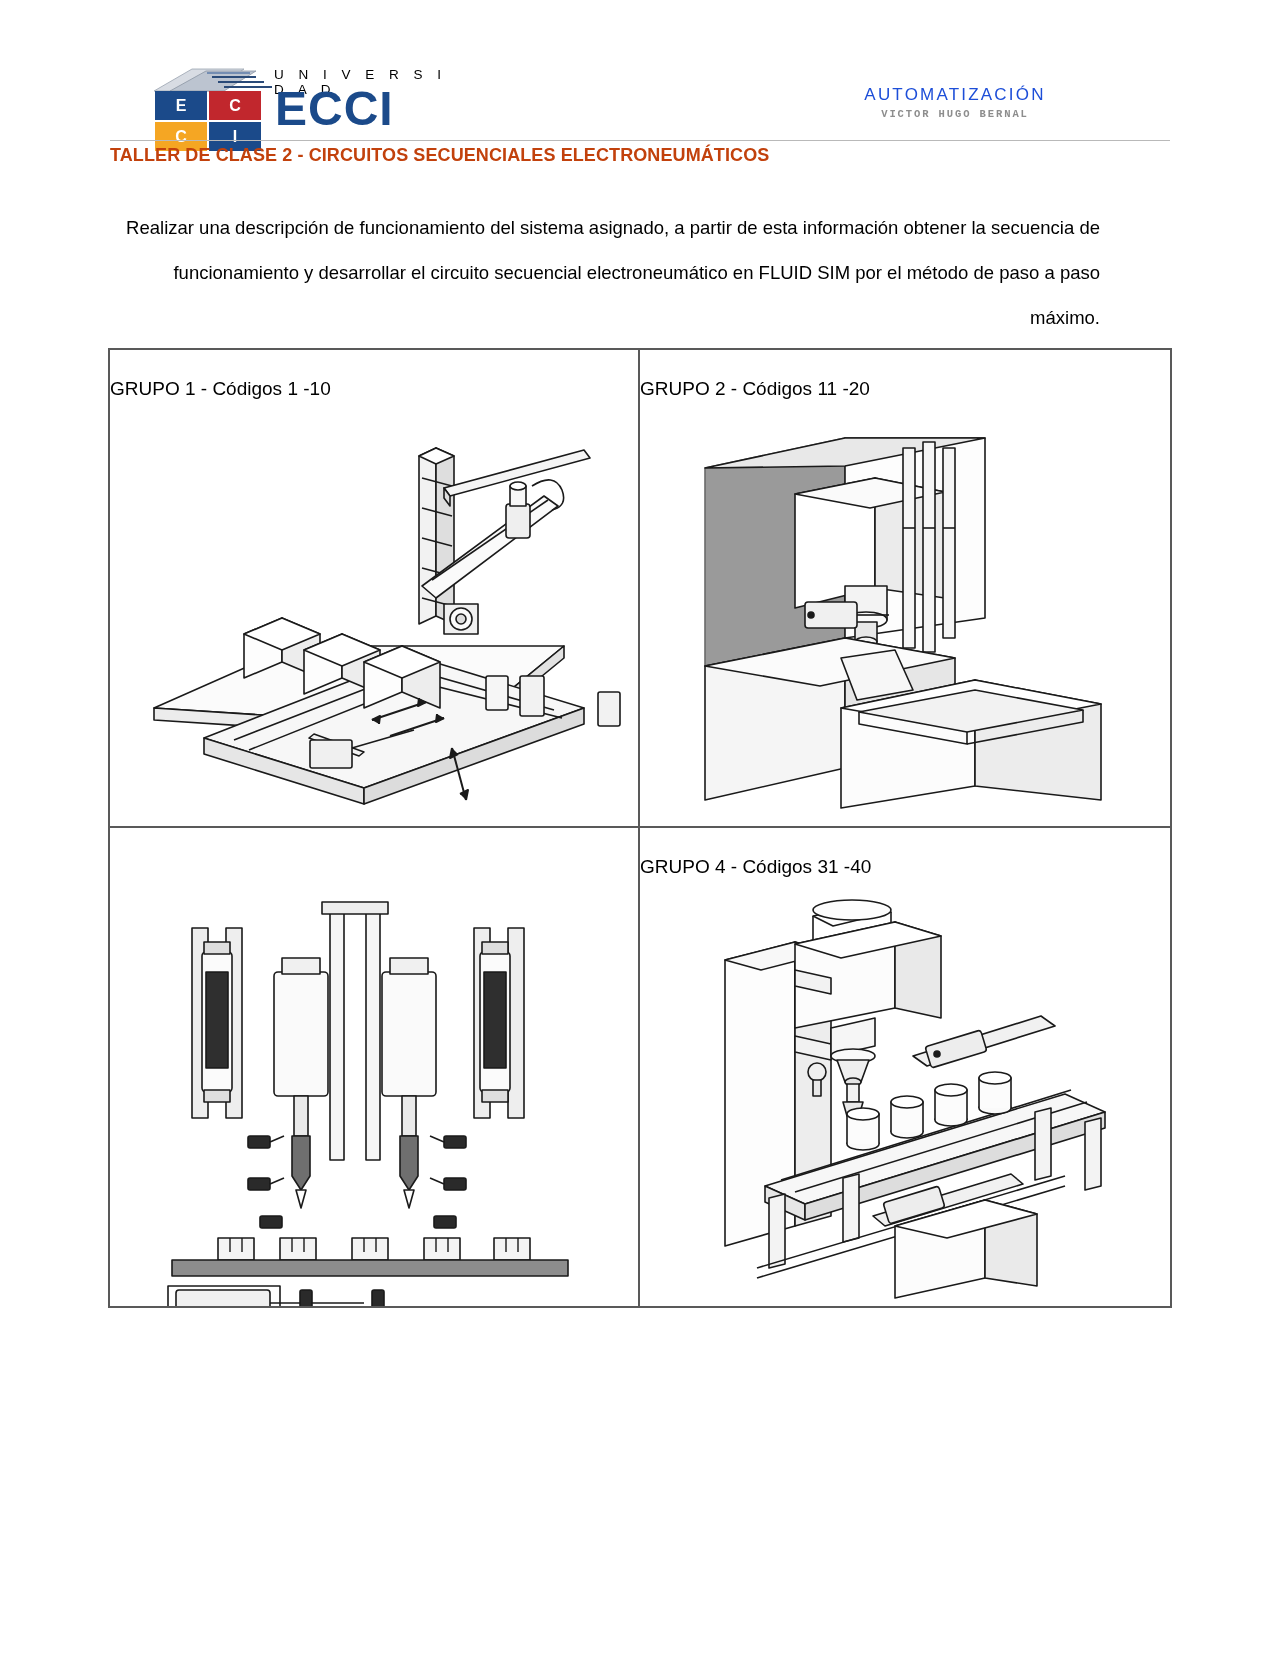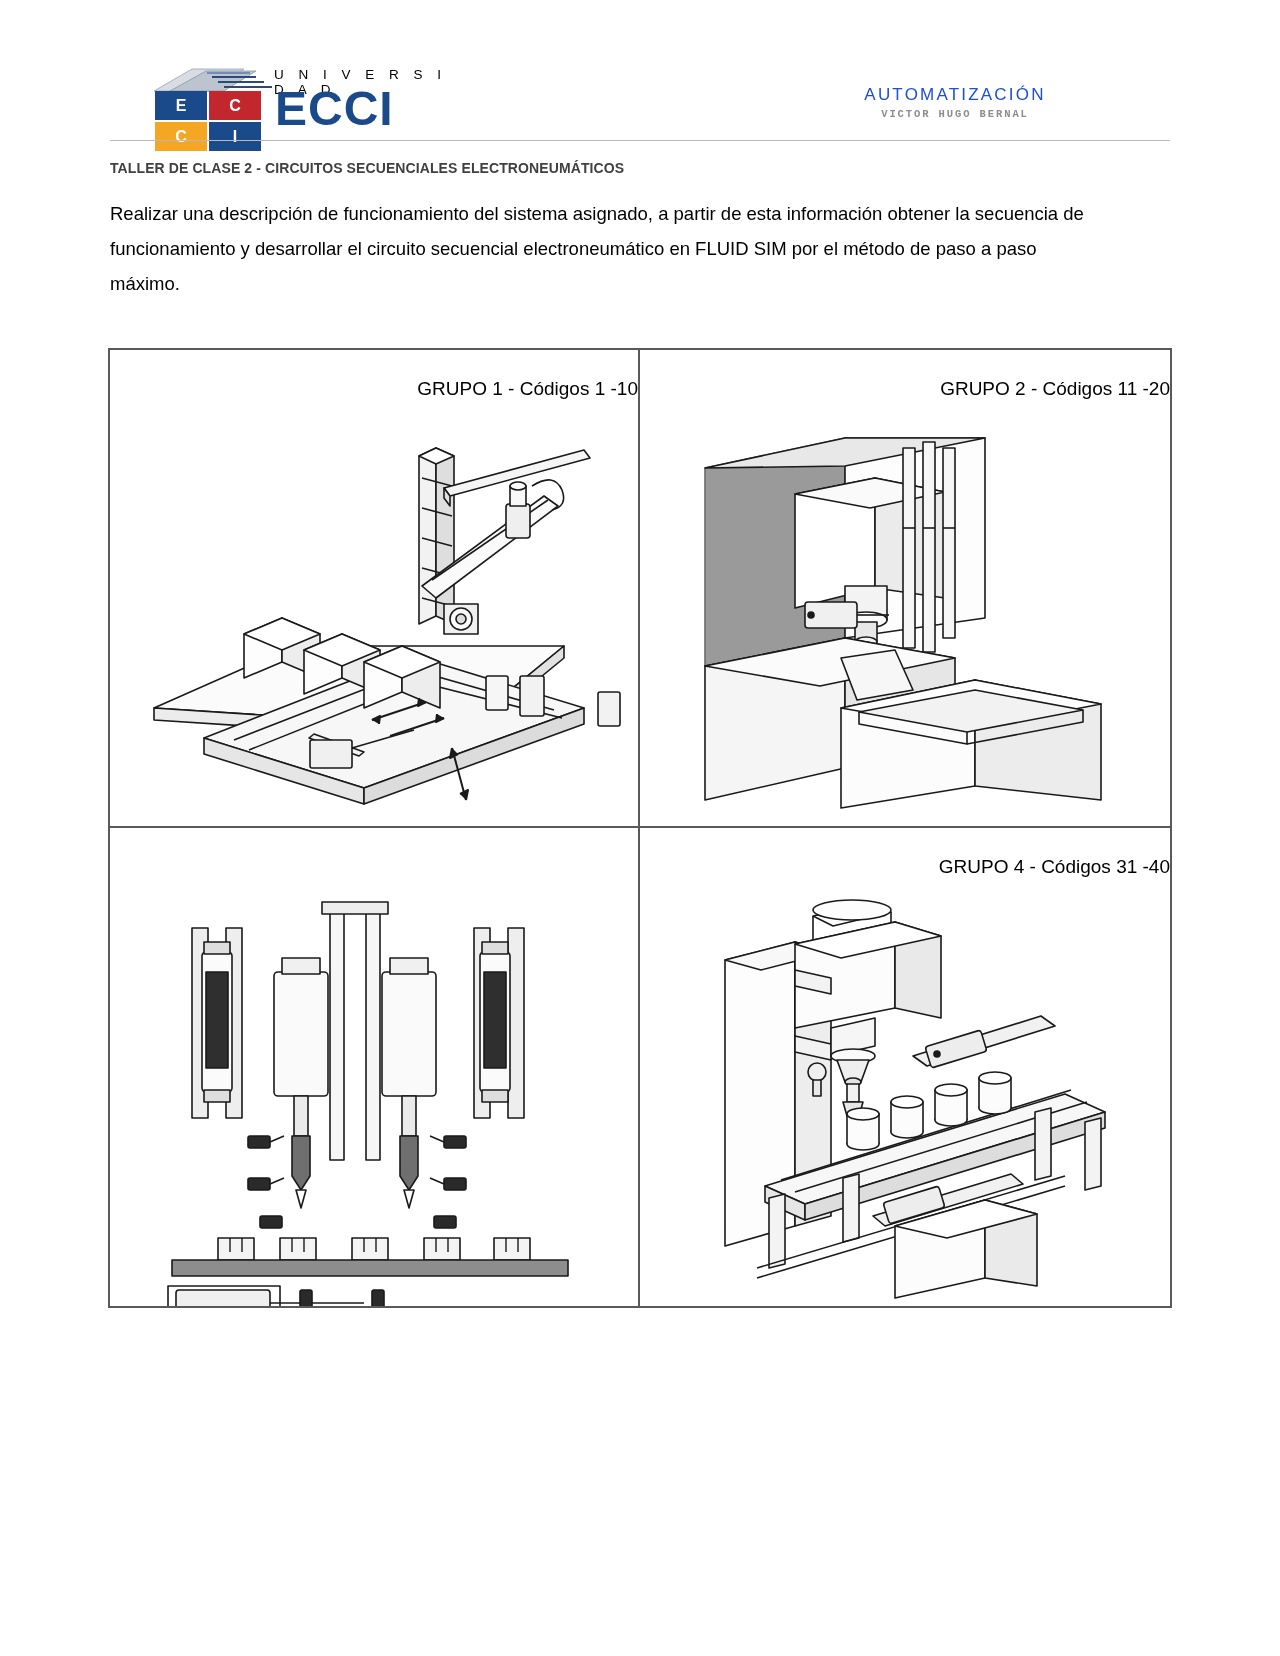--- a/index.html
+++ b/index.html
@@ -121,36 +121,37 @@
     top: 140px;
     width: 1060px;
     height: 1px;
     background: #b9b9b9;
   }
 
   
   .doc-title {
     position: absolute;
     left: 110px;
-    top: 160px;
-    font-size: 14px;
+    top: 145px;
+    font-size: 18px;
     font-weight: bold;
-    color: #404040;
+    color: #c2410c;
     letter-spacing: 0.1px;
     font-family: "Liberation Sans", sans-serif;
   }
   .doc-para {
     position: absolute;
     left: 110px;
-    top: 196px;
+    top: 205px;
     width: 990px;
     font-size: 18.5px;
-    line-height: 35px;
+    line-height: 45px;
     color: #000;
     font-family: "Liberation Sans", sans-serif;
+    text-align: right;
   }
 
   
   .grid {
     position: absolute;
     left: 108px;
     top: 348px;
     width: 1064px;
     height: 960px;
     border: 2px solid #595959;
@@ -167,21 +168,21 @@
   .cell.c1 { border-right: 2px solid #595959; border-bottom: 2px solid #595959; }
   .cell.c2 { border-bottom: 2px solid #595959; }
   .cell.c3 { border-right: 2px solid #595959; }
   .cell.c4 { }
 
   .cell-title {
     position: absolute;
     top: 28px;
     left: 0;
     width: 100%;
-    text-align: right;
+    text-align: left;
     font-size: 19px;
     color: #000;
     font-family: "Liberation Sans", sans-serif;
   }
   .cell-art {
     position: absolute;
     top: 58px;
     left: 0;
     width: 100%;
     height: 420px;

